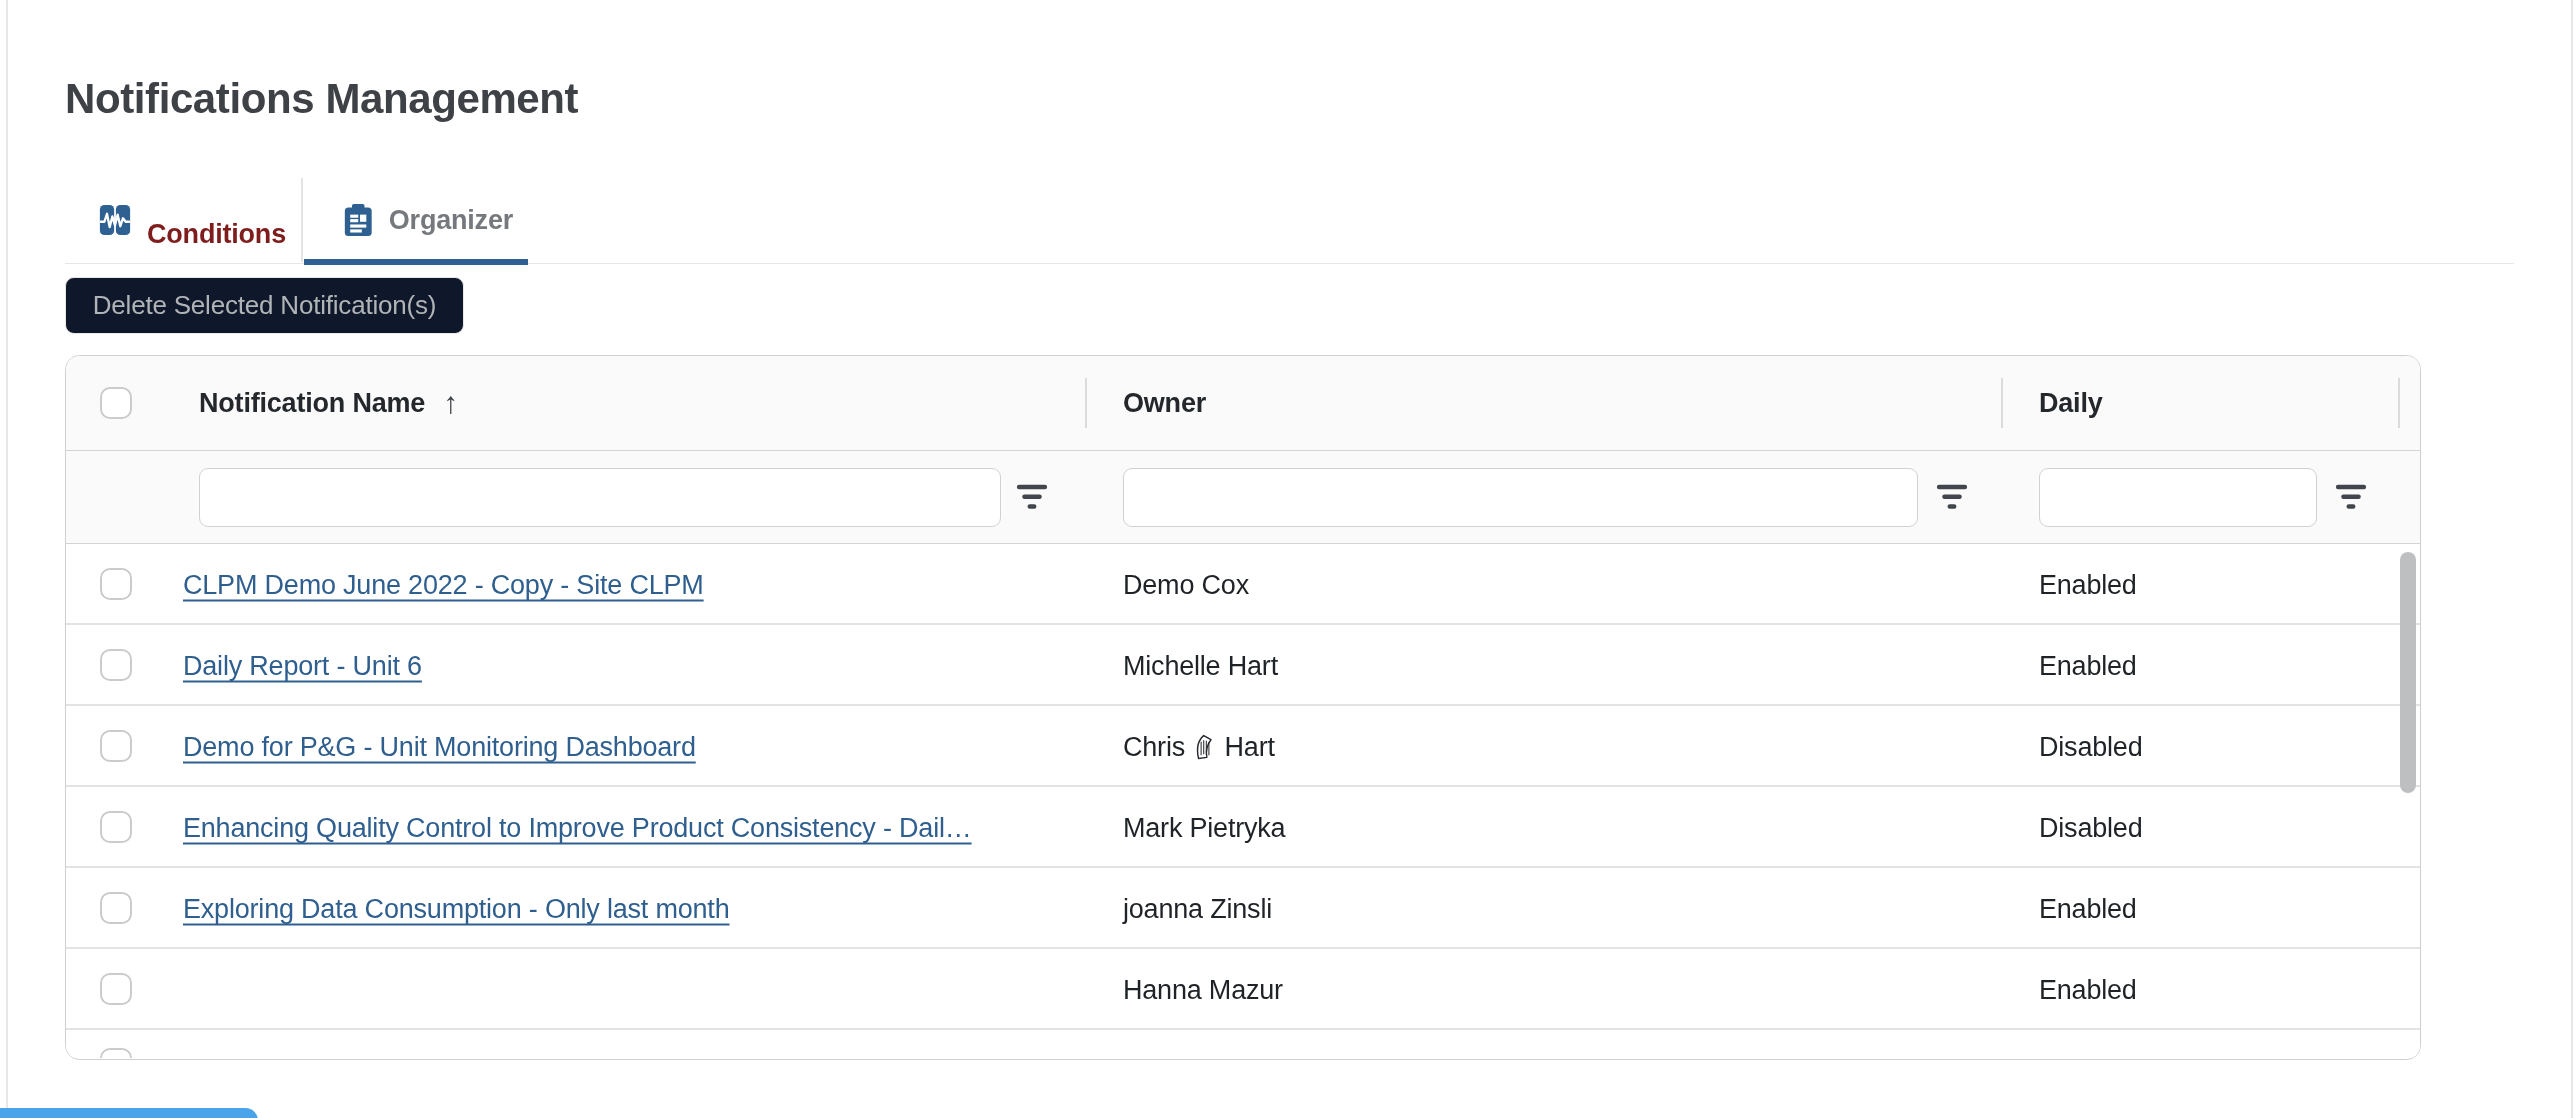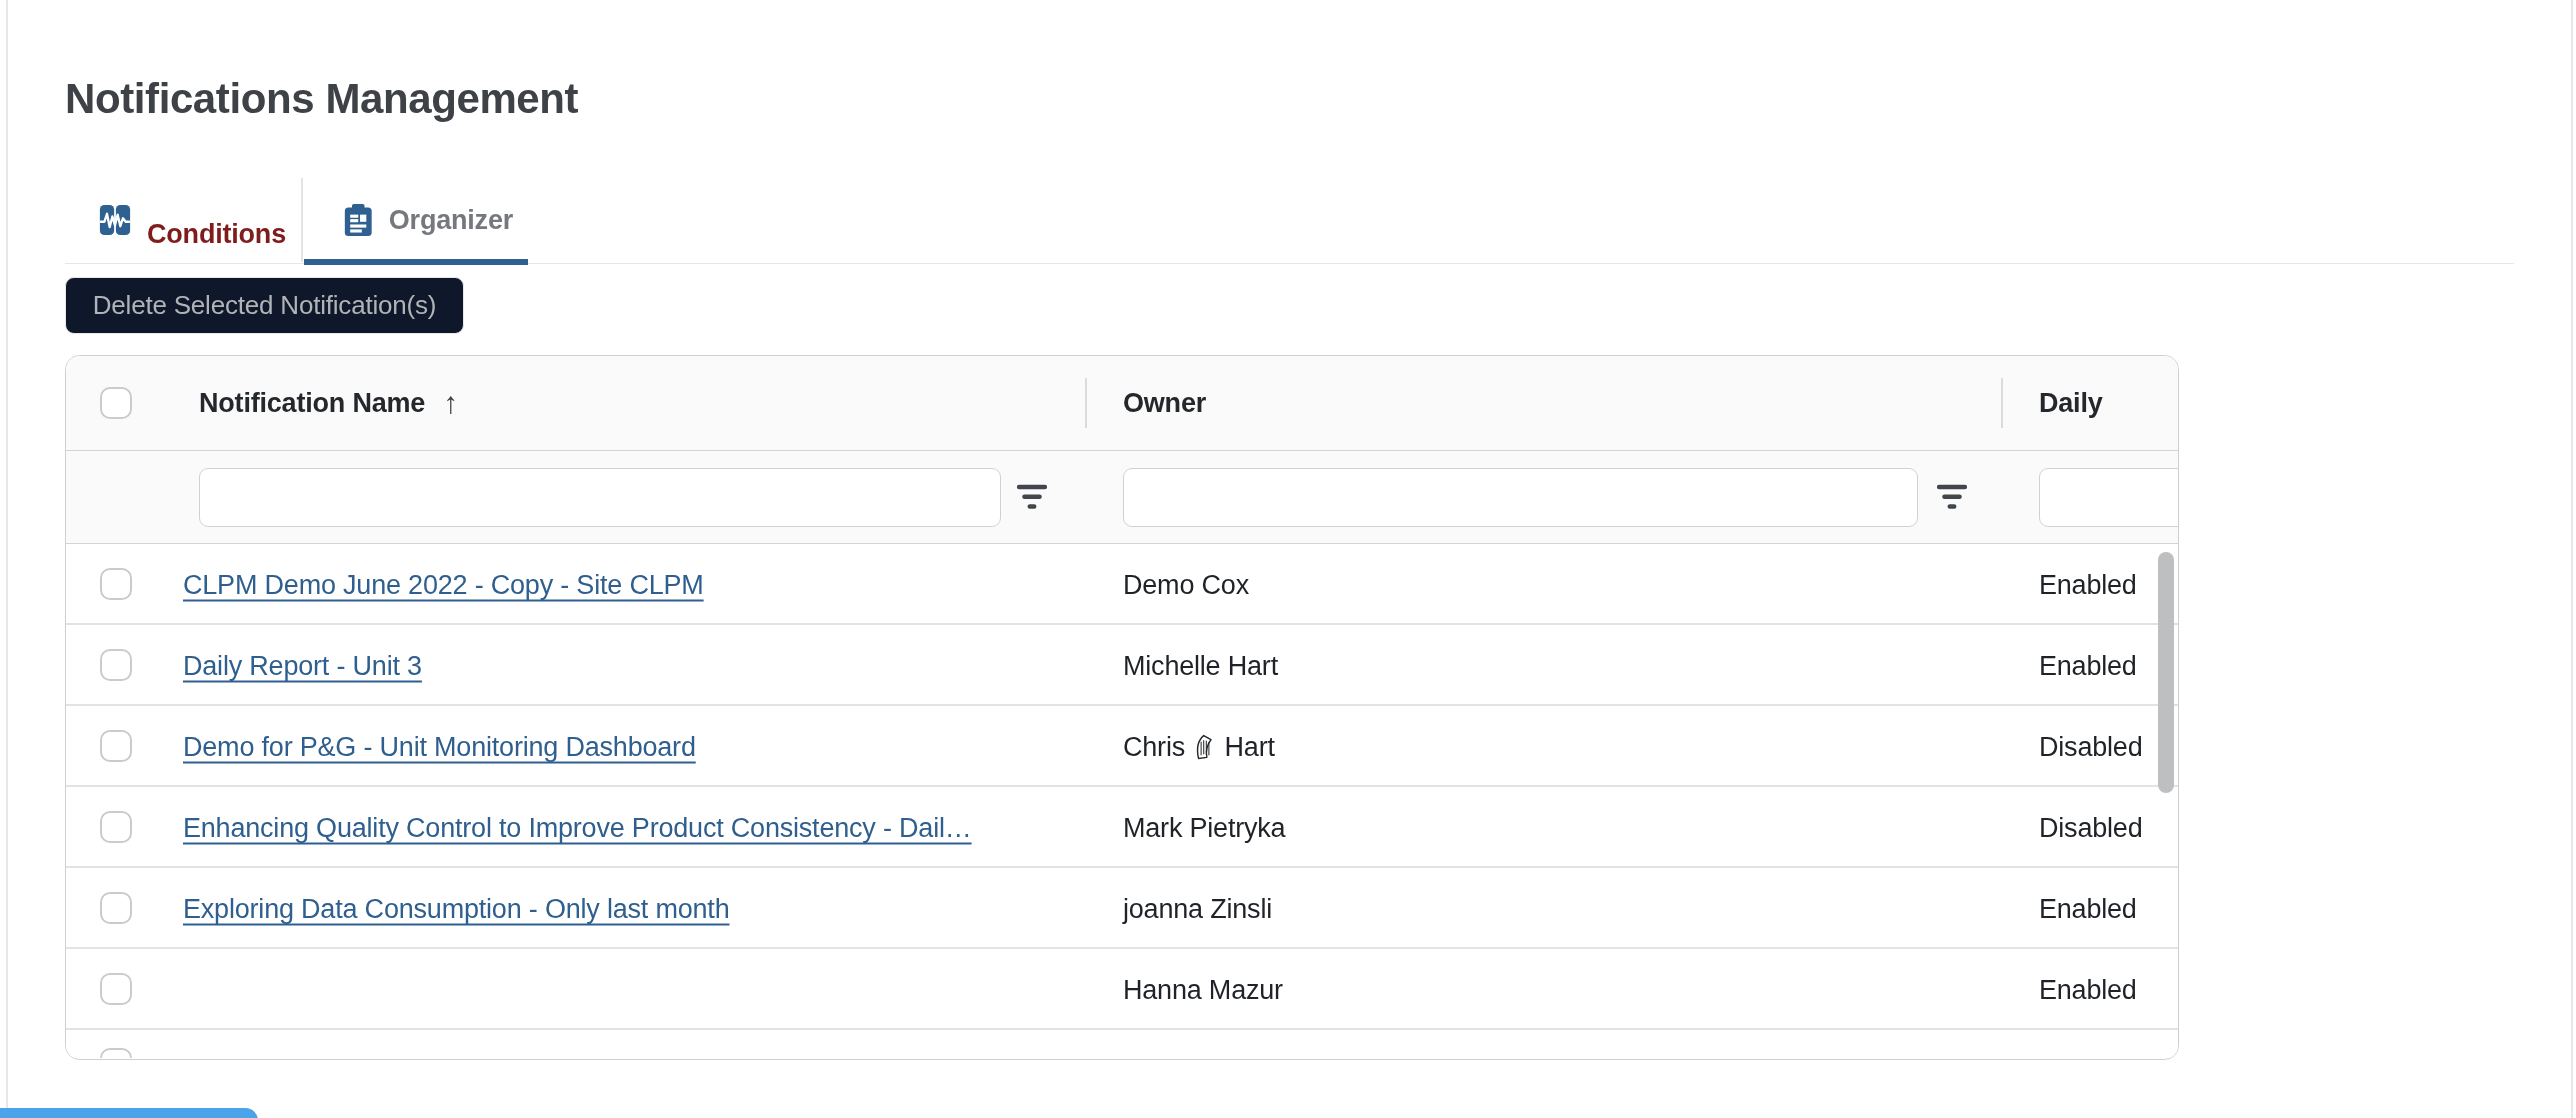--- a/index.html
+++ b/index.html
@@ -28,21 +28,21 @@
   .tab-divider { position:absolute; left:236px; top:0; width:1.8px; height:84px; background:#e2e4e6; }
   .tab-underline { position:absolute; left:239px; bottom:-1.8px; width:224px; height:5.4px; background:#2e6091; }
 
   
   .delete-btn { position:absolute; left:65px; top:277px; width:399px; height:57px;
                 background:#0f172a; border:1.8px solid #e8e8e8; border-radius:9px;
                 color:#b1b4b7; font-size:26px; font-family:inherit; letter-spacing:-0.2px;
                 display:flex; align-items:center; justify-content:center; cursor:default; }
 
   
-  .table { position:absolute; left:65px; top:355px; width:2114px; height:705px;
+  .table { position:absolute; left:65px; top:355px; width:2356px; height:705px;
            background:#fff; border:1.8px solid #cdd0d2; border-radius:14.4px; overflow:hidden; }
   .thead  { position:relative; height:95px; background:#fafafa; border-bottom:1.8px solid #d2d5d7; }
   .tfilter{ position:relative; height:93px; background:#fafafa; border-bottom:1.8px solid #d2d5d7; }
   .tbody  { position:relative; }
 
   .checkbox { position:absolute; left:34px; width:32px; height:32px; background:#fff;
               border:2.2px solid #c9cbcd; border-radius:10px; cursor:pointer; }
   .thead .checkbox { top:31px; }
   .row .checkbox { top:24px; }
 
@@ -180,21 +180,21 @@
         <span class="kebab">
             <i class="dot"></i>
             <i class="dot"></i>
             <i class="dot"></i>
           </span>
         <span class="row-divider"></span>
       </div>
 
       <div class="row">
         <span class="checkbox"></span>
-        <a class="cell-link">Daily Report - Unit 3</a>
+        <a class="cell-link">Daily Report - Unit 6</a>
         <span class="cell cell-owner">Michelle Hart</span>
         <span class="cell cell-status">Enabled</span>
         <span class="kebab">
             <i class="dot"></i>
             <i class="dot"></i>
             <i class="dot"></i>
           </span>
         <span class="row-divider"></span>
       </div>
 

